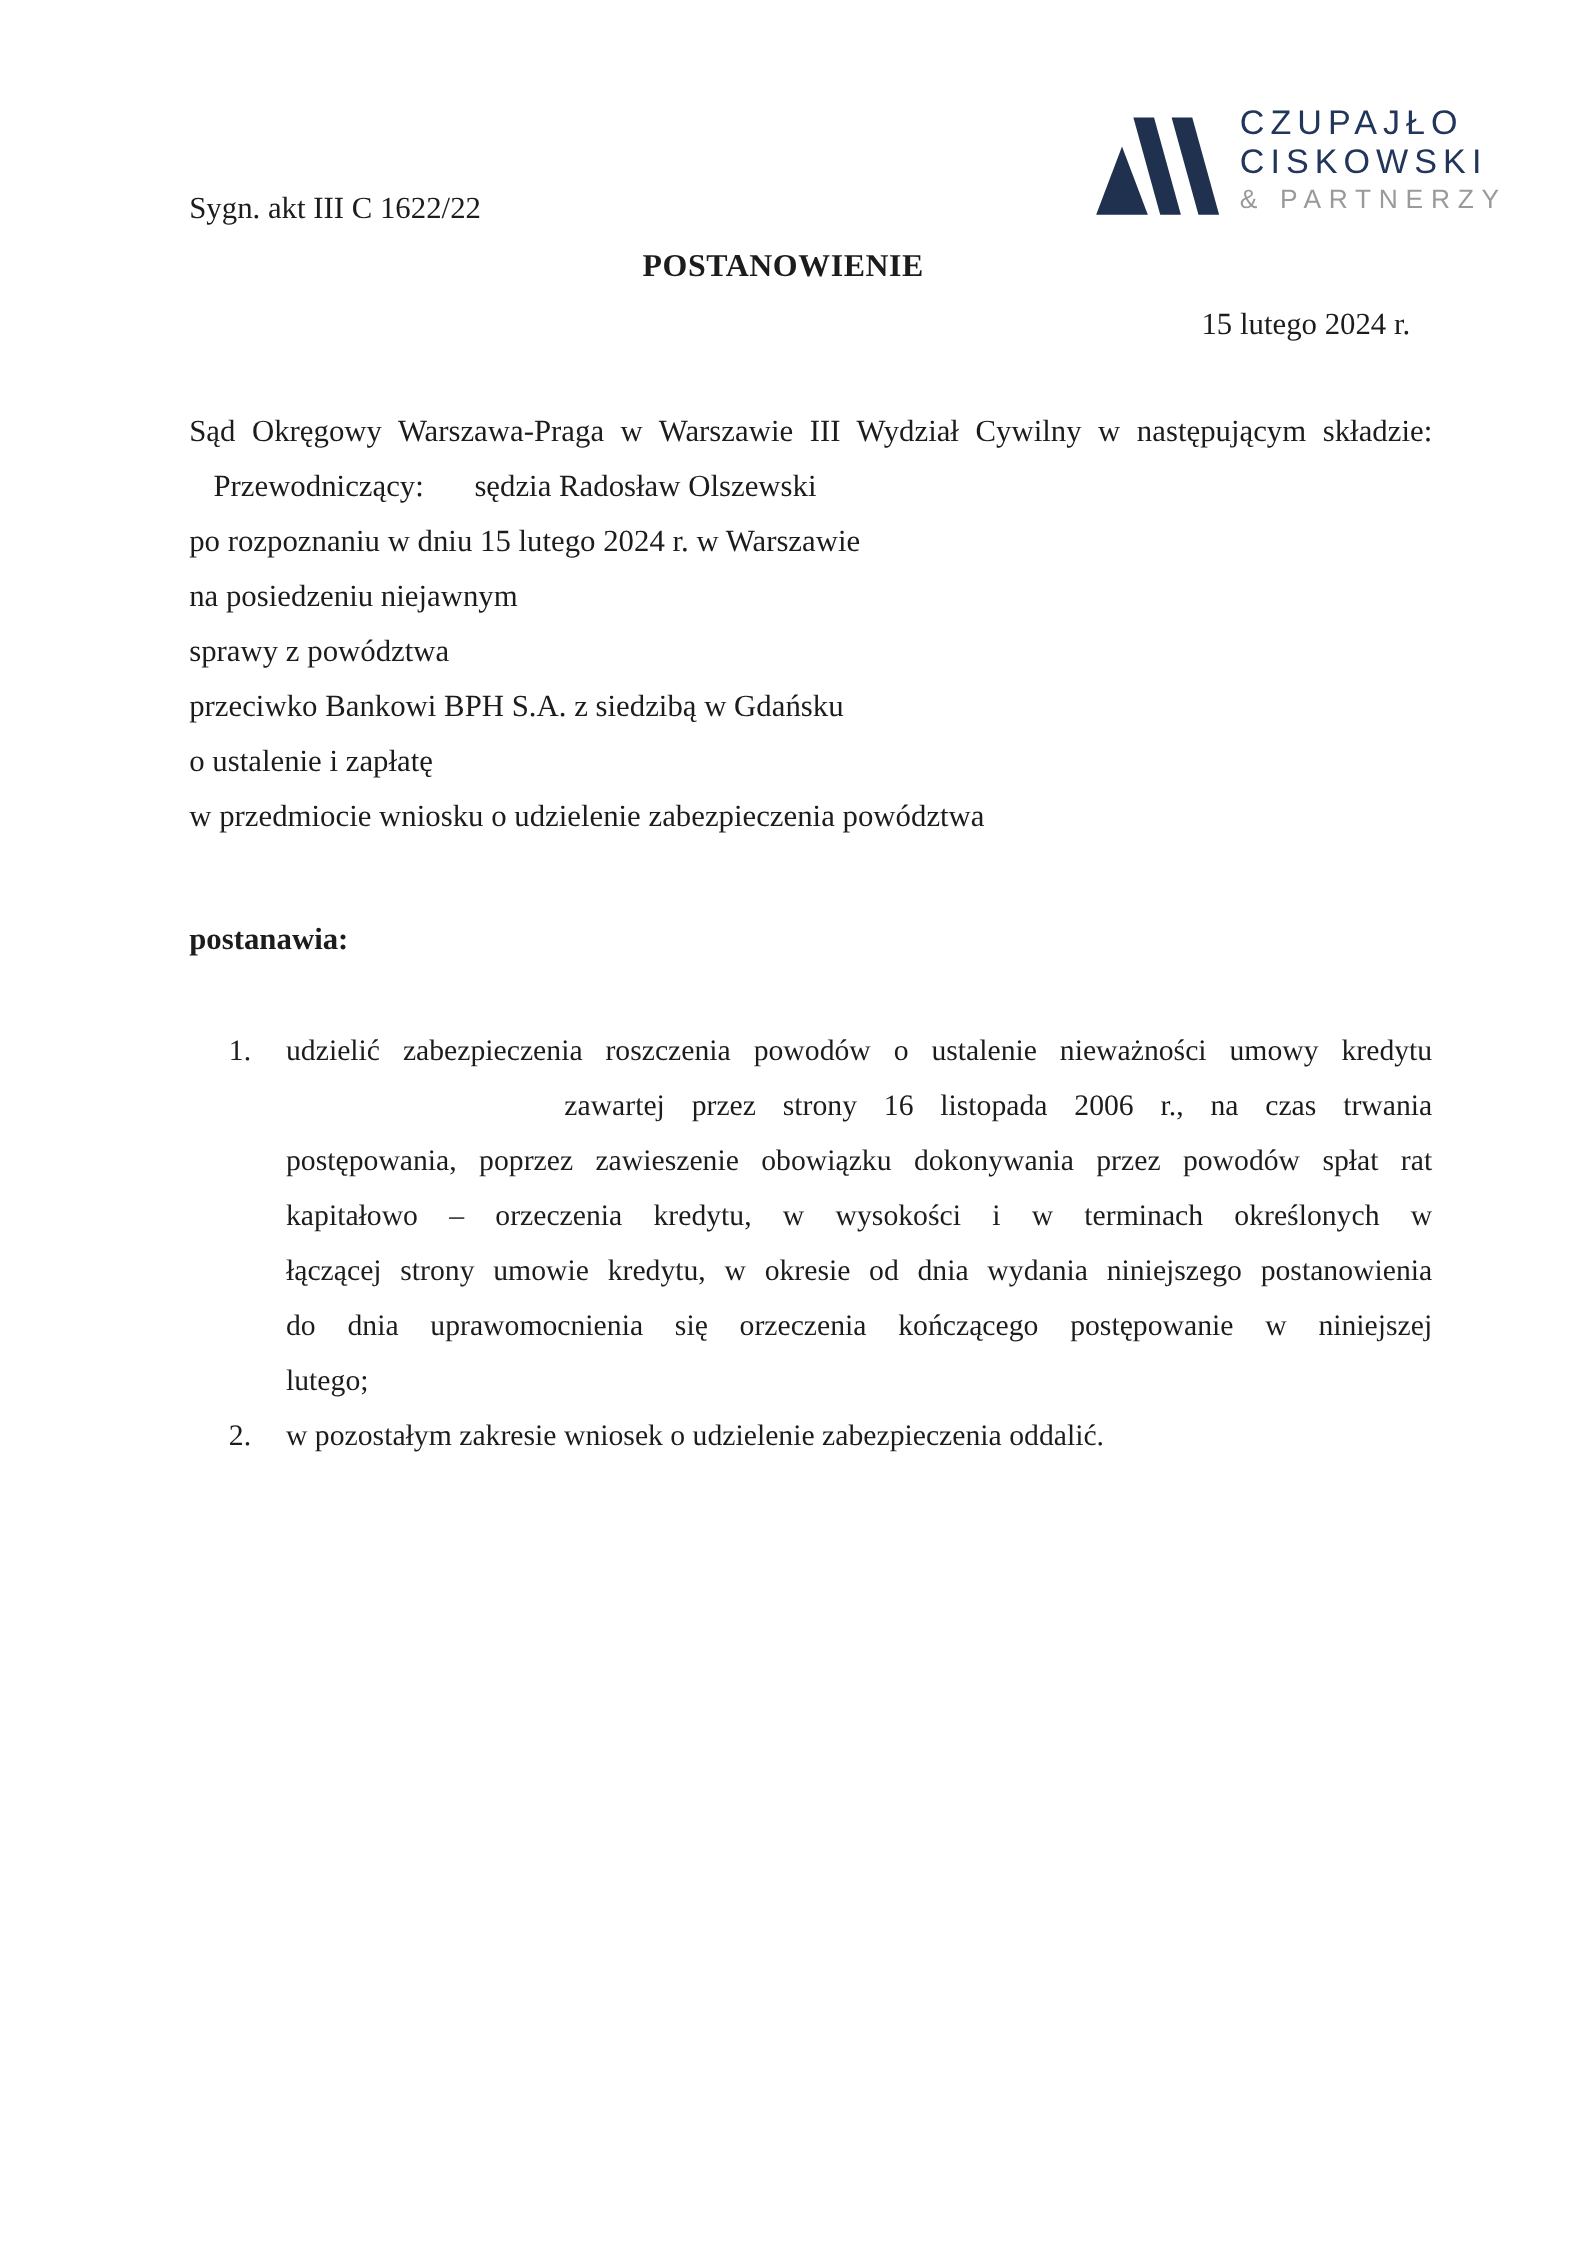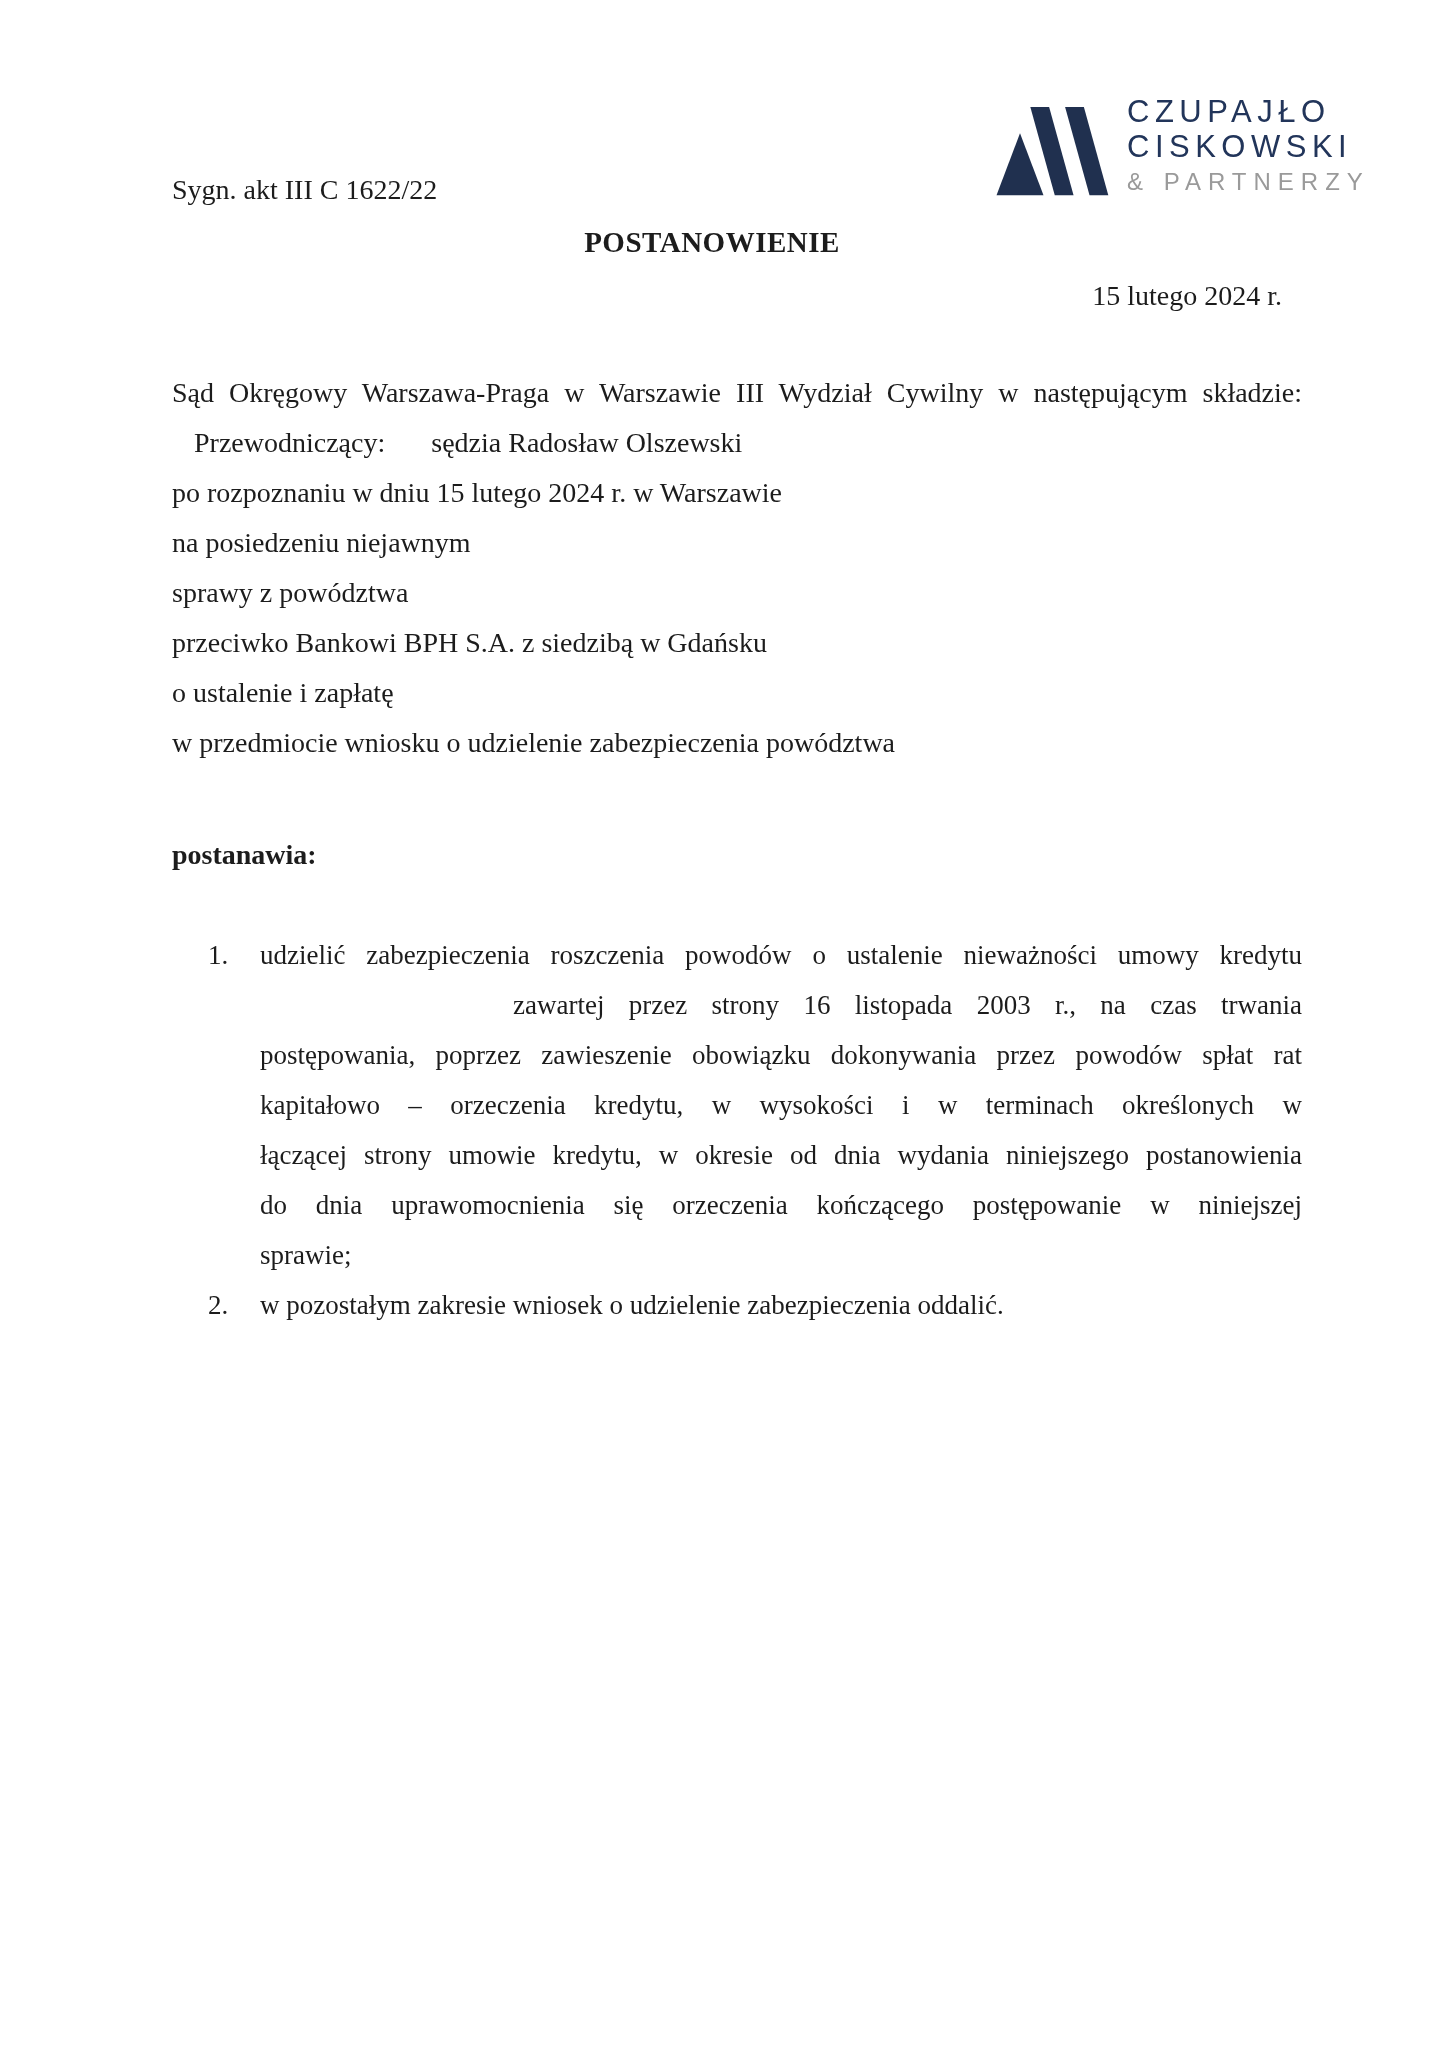--- a/index.html
+++ b/index.html
@@ -143,26 +143,26 @@
   </div>
 
   <div class="decision-heading">postanawia:</div>
 
   <div class="rulings">
 
     <div class="li-row">
       <span class="li-num">1.</span>
       <div>
         <div class="jline">udzielić zabezpieczenia roszczenia powodów o ustalenie nieważności umowy kredytu</div>
-        <div class="jline indented">zawartej przez strony 16 listopada 2003 r., na czas trwania</div>
+        <div class="jline indented">zawartej przez strony 16 listopada 2006 r., na czas trwania</div>
         <div class="jline">postępowania, poprzez zawieszenie obowiązku dokonywania przez powodów spłat rat</div>
         <div class="jline">kapitałowo – orzeczenia kredytu, w wysokości i w terminach określonych w</div>
         <div class="jline">łączącej strony umowie kredytu, w okresie od dnia wydania niniejszego postanowienia</div>
         <div class="jline">do dnia uprawomocnienia się orzeczenia kończącego postępowanie w niniejszej</div>
-        <div class="plainline">sprawie;</div>
+        <div class="plainline">lutego;</div>
       </div>
     </div>
 
     <div class="li-row">
       <span class="li-num">2.</span>
       <div>
         <div class="plainline">w pozostałym zakresie wniosek o udzielenie zabezpieczenia oddalić.</div>
       </div>
     </div>
 

